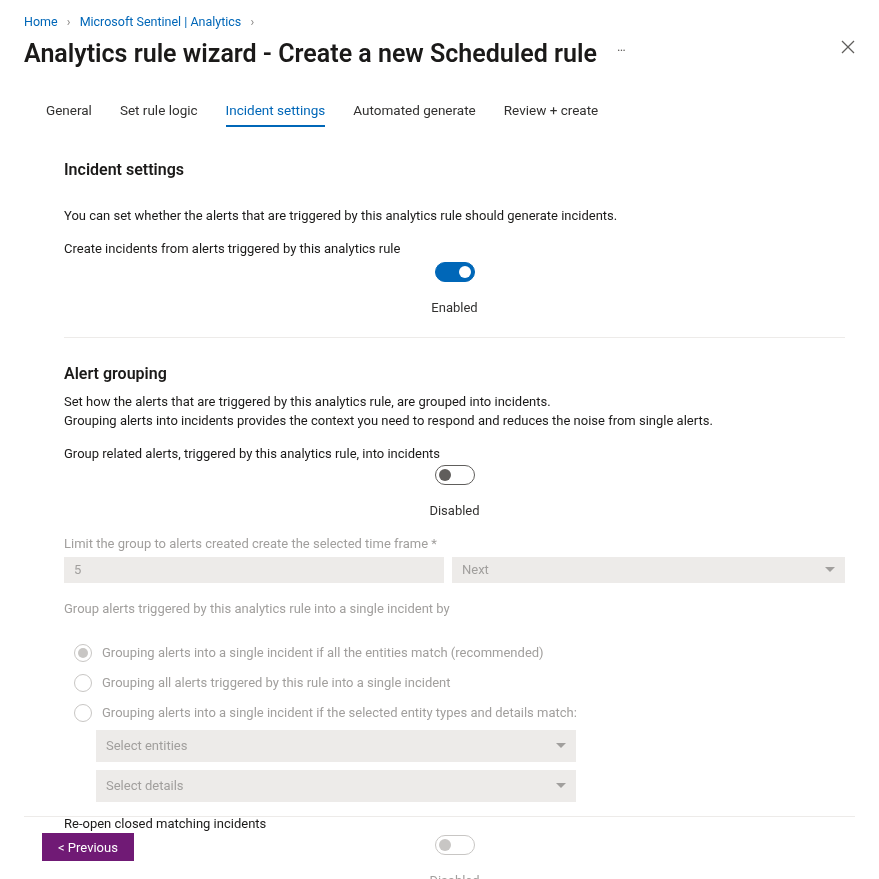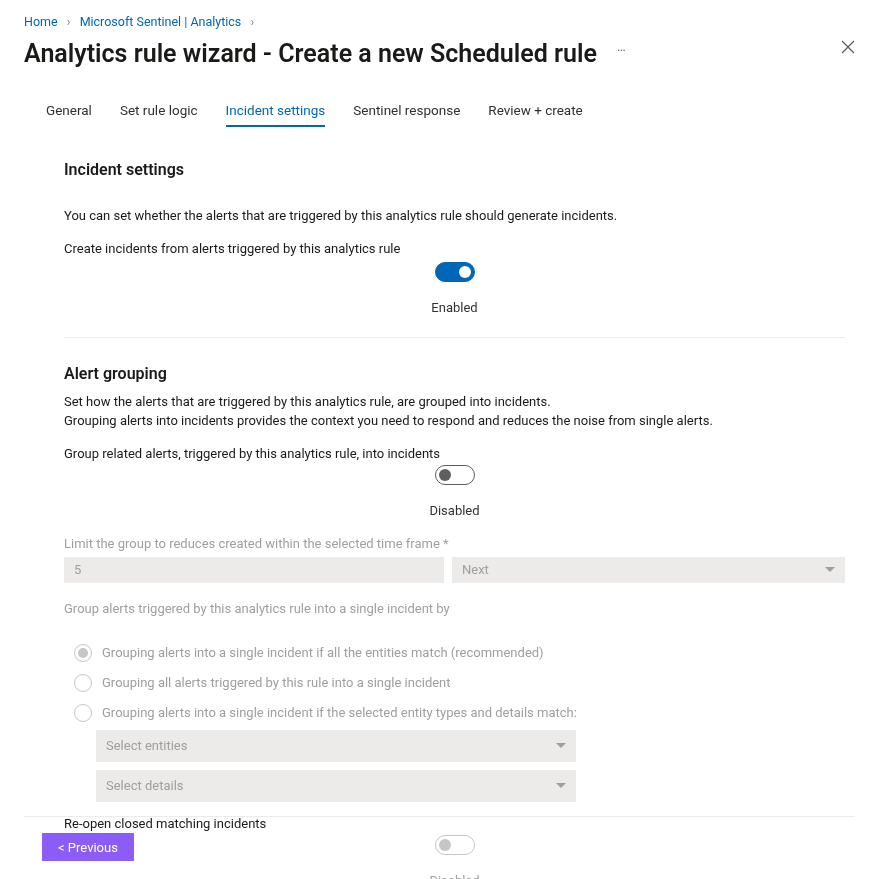--- a/index.html
+++ b/index.html
@@ -102,21 +102,21 @@
     }
     .radio-label { color: #a19f9d; font-size: 13px; }
     .indented-selects { padding-left: 32px; }
     .indented-selects .select-box { width: 480px; height: 32px; margin-bottom: 8px; }
     .footer {
       position: absolute; left: 24px; right: 24px; bottom: 18px;
       border-top: 1px solid #edebe9; padding-top: 16px;
       display: flex; gap: 14px; padding-left: 18px;
     }
     .btn {
-      background: #8b5cf6; color: #fff; border: none;
+      background: #701a75; color: #fff; border: none;
       height: 28px; padding: 0 16px; font-size: 13px;
       cursor: pointer; font-family: inherit;
     }
   </style>
 </head>
 <body>
 
 <div class="breadcrumb">
   <a>Home</a>
   <span class="chev">›</span>
@@ -132,21 +132,21 @@
         <line x1="1" y1="1" x2="13" y2="13" stroke="#605e5c" stroke-width="1.2"></line>
         <line x1="13" y1="1" x2="1" y2="13" stroke="#605e5c" stroke-width="1.2"></line>
       </svg>
   </div>
 </div>
 
 <div class="tabs">
   <div class="tab">General</div>
   <div class="tab">Set rule logic</div>
   <div class="tab active">Incident settings</div>
-  <div class="tab">Sentinel response</div>
+  <div class="tab">Automated generate</div>
   <div class="tab">Review + create</div>
 </div>
 
 <div class="panel">
 
   <div class="section-heading">Incident settings</div>
   <div class="section-sub">
     <br>
     <span>You can set whether the alerts that are triggered by this analytics rule should generate incidents.</span>
   </div>
@@ -164,21 +164,21 @@
     <span>Grouping alerts into incidents provides the context you need to respond and reduces the noise from single alerts.</span>
   </div>
 
   <div class="field-label" style="margin-bottom:4px;">Group related alerts, triggered by this analytics rule, into incidents</div>
   <div class="toggle-row" style="margin-bottom:18px;">
     <span class="toggle"></span>
     <span class="toggle-label">Disabled</span>
   </div>
 
   <div class="field-label dimmed">
-    <span>Limit the group to reduces created within the selected time frame *</span>
+    <span>Limit the group to alerts created create the selected time frame *</span>
   </div>
   <div class="row-2">
     <div class="input-box">5</div>
     <div class="select-box">
       <span>Next</span>
       <span class="chevron-down"></span>
     </div>
   </div>
 
   <div class="field-label dimmed">Group alerts triggered by this analytics rule into a single incident by</div>

